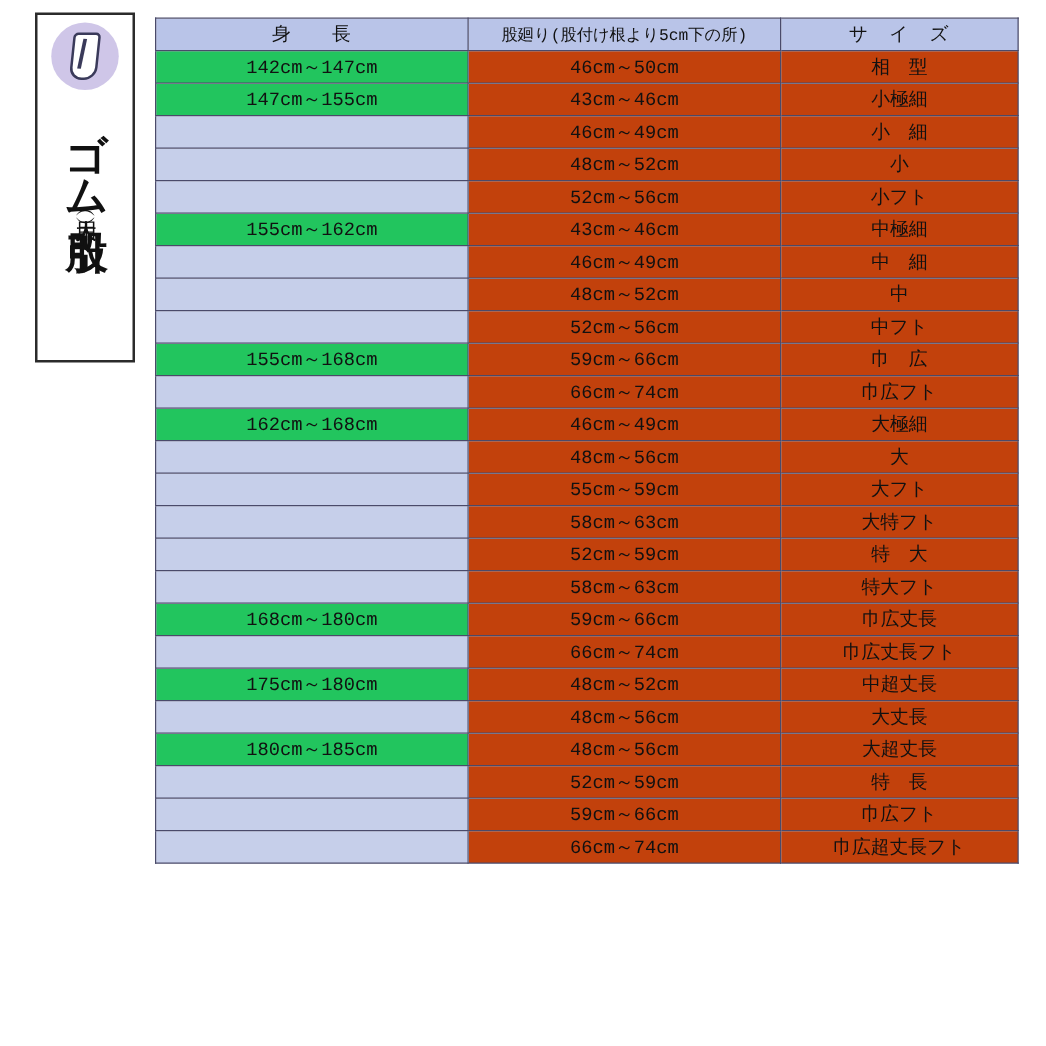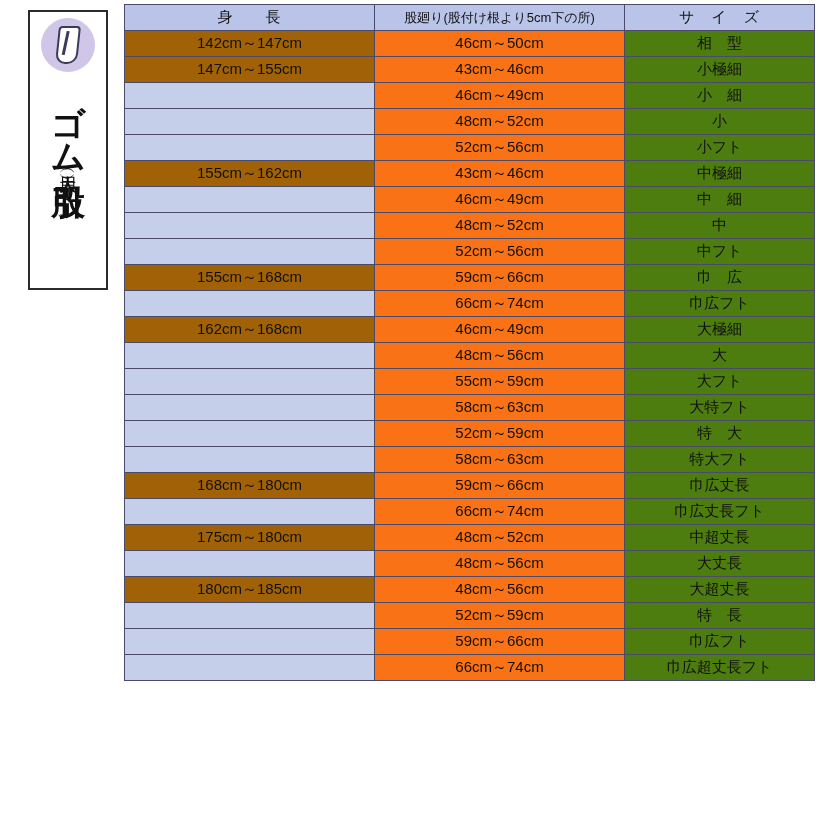--- a/index.html
+++ b/index.html
@@ -85,25 +85,25 @@
     line-height: 1.1;
     color: #111111;
     margin-top: 2px;
     white-space: nowrap;
   }
 
   
   .size-table {
     position: absolute;
     left: 124px;
-    top: 4px;
+    top: 14px;
     width: 690px;
     border-collapse: collapse;
     table-layout: fixed;
-    font-family: Liberation Sans, sans-serif;
+    font-family: Liberation Mono, monospace;
   }
   .size-table th,
   .size-table td {
     border: 1px solid #4a4a6a;
     height: 26px;
     text-align: center;
     vertical-align: middle;
     font-size: 15px;
     color: #111111;
     padding: 0 2px;
@@ -117,23 +117,23 @@
     letter-spacing: 1px;
   }
   .size-table th.small {
     font-size: 13px;
     letter-spacing: 0;
   }
   col.c-height { width: 250px; }
   col.c-thigh  { width: 250px; }
   col.c-size   { width: 190px; }
 
-  td.height-cell { background: #a16207; }
-  td.thigh-cell  { background: #f97316; }
-  td.size-cell   { background: #4d7c0f; }
+  td.height-cell { background: #22c55e; }
+  td.thigh-cell  { background: #c2410c; }
+  td.size-cell   { background: #c2410c; }
   td.empty       { background: #c6cfea; }
 </style>
 </head>
 <body>
 
 <div class="page">
 
   <div class="label-panel">
     <div class="emblem">
       <span class="brush"></span>

